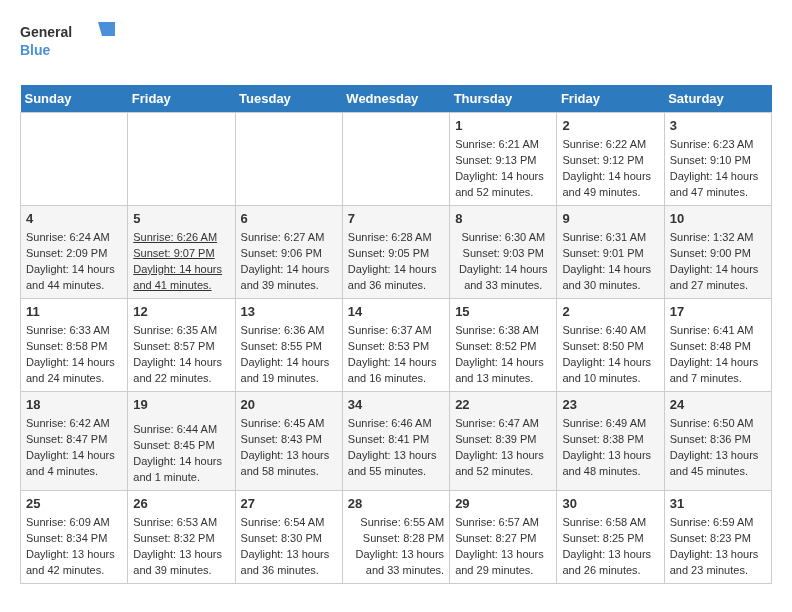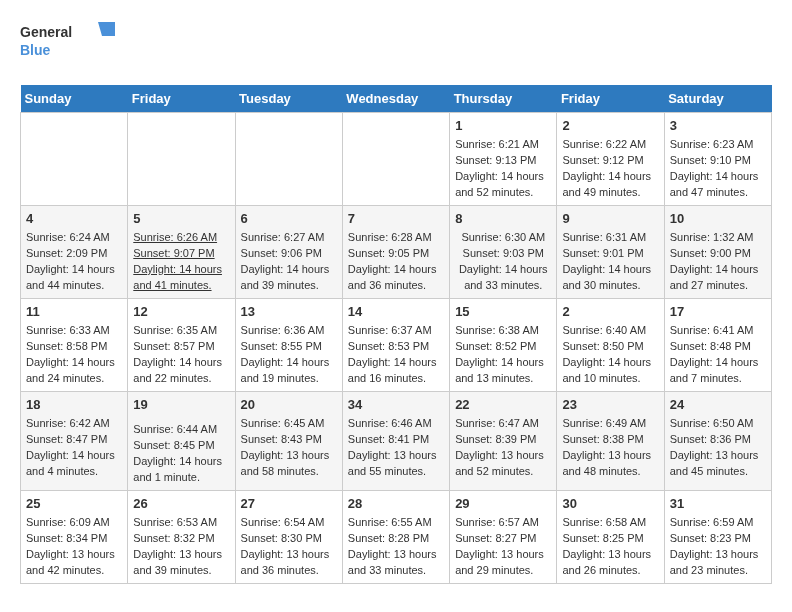--- a/index.html
+++ b/index.html
@@ -313,21 +313,21 @@
         </td>
         <td class="has-data">
           <div class="day-number">27</div>
           <div class="day-info" style="white-space: pre-line;">Sunrise: 6:54 AM
 Sunset: 8:30 PM
 Daylight: 13 hours
 and 36 minutes.</div>
         </td>
         <td class="has-data">
           <div class="day-number">28</div>
-          <div class="day-info" style="white-space: pre-line;">Sunrise: 6:55 AM
+          <div class="day-info" style="white-space: pre-line; text-align: right;">Sunrise: 6:55 AM
 Sunset: 8:28 PM
 Daylight: 13 hours
 and 33 minutes.</div>
         </td>
         <td class="has-data">
           <div class="day-number">29</div>
           <div class="day-info" style="white-space: pre-line;">Sunrise: 6:57 AM
 Sunset: 8:27 PM
 Daylight: 13 hours
 and 29 minutes.</div>

